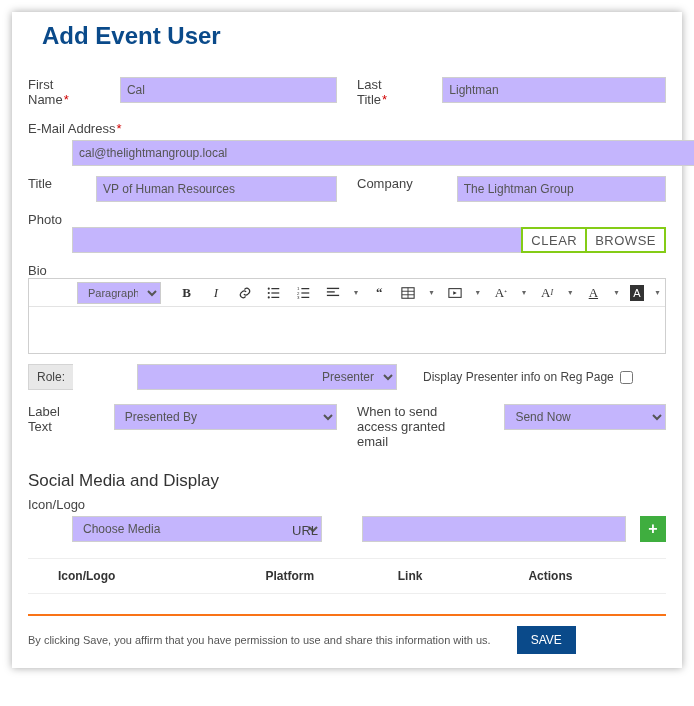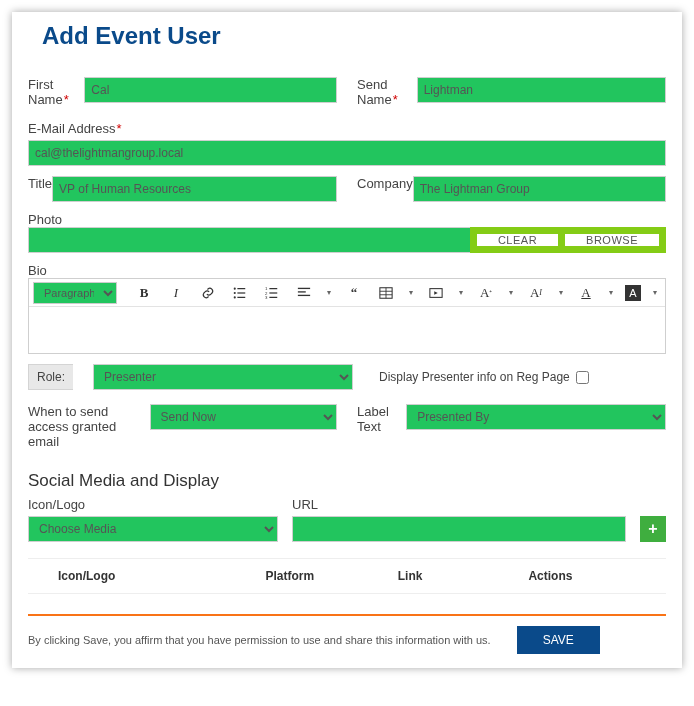--- a/index.html
+++ b/index.html
@@ -29,36 +29,37 @@
   label.fld {
     font-size: 13px;
     color: #444;
     margin-bottom: 4px;
   }
   .req::after { content: "*"; color: #d10000; margin-left: 1px; }
   input[type=text], select, .text-input {
     width: 100%;
     height: 26px;
     border: 1px solid #cfcfcf;
-    background: #22c55e;
+    background: #c4b5fd;
     font-size: 12px;
     padding: 0 6px;
     color: #555;
+    margin-left: 44px;
   }
   .photo-row {
     display: flex;
     margin-bottom: 10px;
   }
   .photo-row input { flex: 1; border-right: none; }
   .photo-btn {
     height: 26px;
-    padding: 0 21px;
-    font-size: 11px;
+    padding: 0 8px;
+    font-size: 13px;
     letter-spacing: .5px;
-    border: 7px solid #84cc16;
+    border: 2px solid #84cc16;
     background: #fff;
     color: #555;
     cursor: pointer;
   }
   .photo-btn + .photo-btn { border-left: none; }
   .editor {
     border: 1px solid #cfcfcf;
     margin-bottom: 10px;
     background: #fff;
   }
@@ -105,21 +106,21 @@
     background: #e8e8e8;
     border: 1px solid #d4d4d4;
     border-right: none;
     height: 26px;
     display: flex;
     align-items: center;
     padding: 0 8px;
     font-size: 12px;
     color: #444;
   }
-  .role-row select { flex: 0 0 260px; }
+  .role-row select { flex: 0 0 260px; text-align: right; }
   .role-check {
     display: flex;
     align-items: center;
     gap: 6px;
     font-size: 12px;
     color: #444;
     margin-left: 6px;
   }
   .section-title {
     font-size: 17px;
@@ -178,21 +179,21 @@
     height: 28px;
     padding: 0 14px;
     font-size: 12px;
     border: 1px solid #bbb;
     background: #fff;
     color: #333;
     cursor: pointer;
   }
   .btn-save {
     height: 28px;
-    padding: 0 26px;
+    padding: 0 14px;
     font-size: 12px;
     border: none;
     background: #0a4a8a;
     color: #fff;
     cursor: pointer;
   }
 </style>
 </head>
 <body>
 
@@ -200,21 +201,21 @@
 
   <h1 class="page-title">Add Event User</h1>
 
   
   <div class="row">
     <div class="col">
       <label class="fld req">First Name</label>
       <input type="text" class="text-input" value="Cal" style="">
     </div>
     <div class="col">
-      <label class="fld req">Send Name</label>
+      <label class="fld req">Last Title</label>
       <input type="text" class="text-input" value="Lightman" style="">
     </div>
   </div>
 
   
   <div class="col-full">
     <label class="fld req">E-Mail Address</label>
     <input type="text" class="text-input" value="cal@thelightmangroup.local" style="">
   </div>
 
@@ -317,43 +318,43 @@
     </select>
     <label class="role-check">
       <span>Display Presenter info on Reg Page</span>
       <input type="checkbox" style="">
     </label>
   </div>
 
   
   <div class="row">
     <div class="col">
+      <label class="fld">Label Text</label>
+      <select>
+        <option>Presented By</option>
+      </select>
+    </div>
+    <div class="col">
       <label class="fld">When to send access granted email</label>
       <select>
         <option>Send Now</option>
-      </select>
-    </div>
-    <div class="col">
-      <label class="fld">Label Text</label>
-      <select>
-        <option>Presented By</option>
       </select>
     </div>
   </div>
 
   
   <h2 class="section-title">Social Media and Display</h2>
   <div class="media-row">
     <div style="flex:0 0 250px; display:flex; flex-direction:column;">
       <label class="fld">Icon/Logo</label>
       <select>
         <option>Choose Media</option>
       </select>
     </div>
-    <div style="flex:1; display:flex; flex-direction:column;">
+    <div style="flex:1; display:flex; flex-direction:row;align-items:flex-end;">
       <label class="fld">URL</label>
       <input type="text" class="text-input url-input" value="" style="">
     </div>
     <button class="add-btn">+</button>
   </div>
 
   <table class="media-table">
     <thead>
       <tr>
         <th>Icon/Logo</th>

